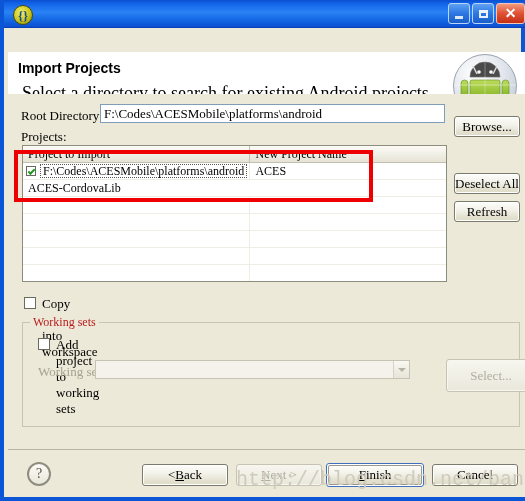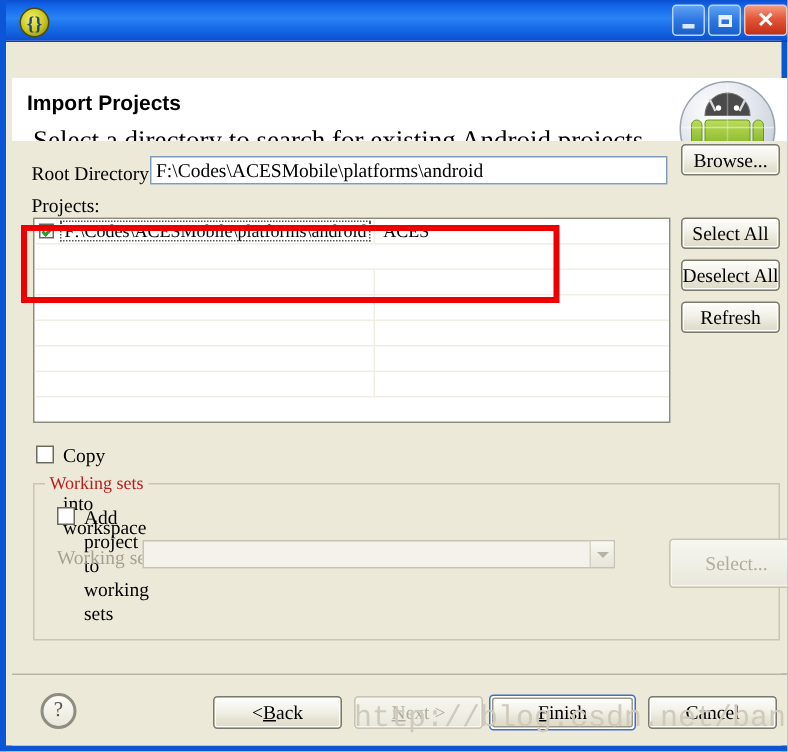--- a/index.html
+++ b/index.html
@@ -73,21 +73,21 @@
   .lbl.dim{color:#a6a292;}
 
   #root-label{position:absolute;left:13px;top:14px;}
   #root-input{
     position:absolute;left:92px;top:10px;width:345px;height:19px;box-sizing:border-box;
     background:#ffffff;border:1px solid #7f9db9;
     font-family:"Liberation Serif",serif;font-size:13px;color:#000;
     padding:1px 3px;outline:none;
   }
   #browse-btn{
-    position:absolute;left:446px;top:2px;width:66px;height:21px;
+    position:absolute;left:446px;top:22px;width:66px;height:21px;
   }
   .xpbtn{
     box-sizing:border-box;border:1px solid #7b7b6c;border-radius:3px;
     background:linear-gradient(to bottom,#fdfdfb 0%,#f2f1e8 45%,#e3e0cf 80%,#dedbc8 100%);
     font-family:"Liberation Serif",serif;font-size:13px;color:#000;
     display:flex;align-items:center;justify-content:center;cursor:default;
     box-shadow:inset 0 0 0 1px #ffffff;
   }
   .xpbtn.disabled{color:#b0ada0;border-color:#c6c3b4;box-shadow:inset 0 0 0 1px #f7f6ef;
     background:linear-gradient(to bottom,#f7f6ef 0%,#efeee4 60%,#e9e7da 100%);}
@@ -268,56 +268,60 @@
 
     <div class="body-area">
 
       <div class="lbl" id="root-label">Root Directory:</div>
       <input id="root-input" type="text" value="F:\Codes\ACESMobile\platforms\android" style="">
       <div class="xpbtn" id="browse-btn">Browse...</div>
 
       <div class="lbl" id="projects-label">Projects:</div>
 
       <div class="table-wrap">
+        <div class="thead">
+          <div class="th c1">Project to Import</div>
+          <div class="th c2">New Project Name</div>
+        </div>
 
         <div class="trow">
           <div class="td c1">
             <div class="cbx checked"></div>
             <span class="cell-dotted">F:\Codes\ACESMobile\platforms\android</span>
           </div>
           <div class="td c2">ACES</div>
         </div>
 
         <div class="trow">
-        </div>
-
-        <div class="trow">
-            <div class="td c1"></div>
-            <div class="td c2"></div>
-          </div>
-        <div class="trow">
-            <div class="td c1"></div>
-            <div class="td c2"></div>
-          </div>
-        <div class="trow">
-            <div class="td c1"></div>
-            <div class="td c2"></div>
-          </div>
-        <div class="trow">
-            <div class="td c1"></div>
-            <div class="td c2"></div>
-          </div>
-        <div class="trow">
-            <div class="td c1"></div>
-            <div class="td c2"></div>
-          </div>
-
-      </div>
-
-      <div class="xpbtn" id="select-all-btn">Select All</div>
+          <div class="td c2">ACES-CordovaLib</div>
+        </div>
+
+        <div class="trow">
+            <div class="td c1"></div>
+            <div class="td c2"></div>
+          </div>
+        <div class="trow">
+            <div class="td c1"></div>
+            <div class="td c2"></div>
+          </div>
+        <div class="trow">
+            <div class="td c1"></div>
+            <div class="td c2"></div>
+          </div>
+        <div class="trow">
+            <div class="td c1"></div>
+            <div class="td c2"></div>
+          </div>
+        <div class="trow">
+            <div class="td c1"></div>
+            <div class="td c2"></div>
+          </div>
+
+      </div>
+
       <div class="xpbtn" id="refresh-btn">Refresh</div>
       <div class="xpbtn" id="deselect-all-btn">Deselect All</div>
 
       <div id="copy-row">
         <div class="opt-cbx" id="copy-cbx"></div>
         <div class="lbl" id="copy-label">Copy projects into workspace</div>
       </div>
 
       <div class="groupbox"></div>
       <div id="ws-group-label">Working sets</div>

